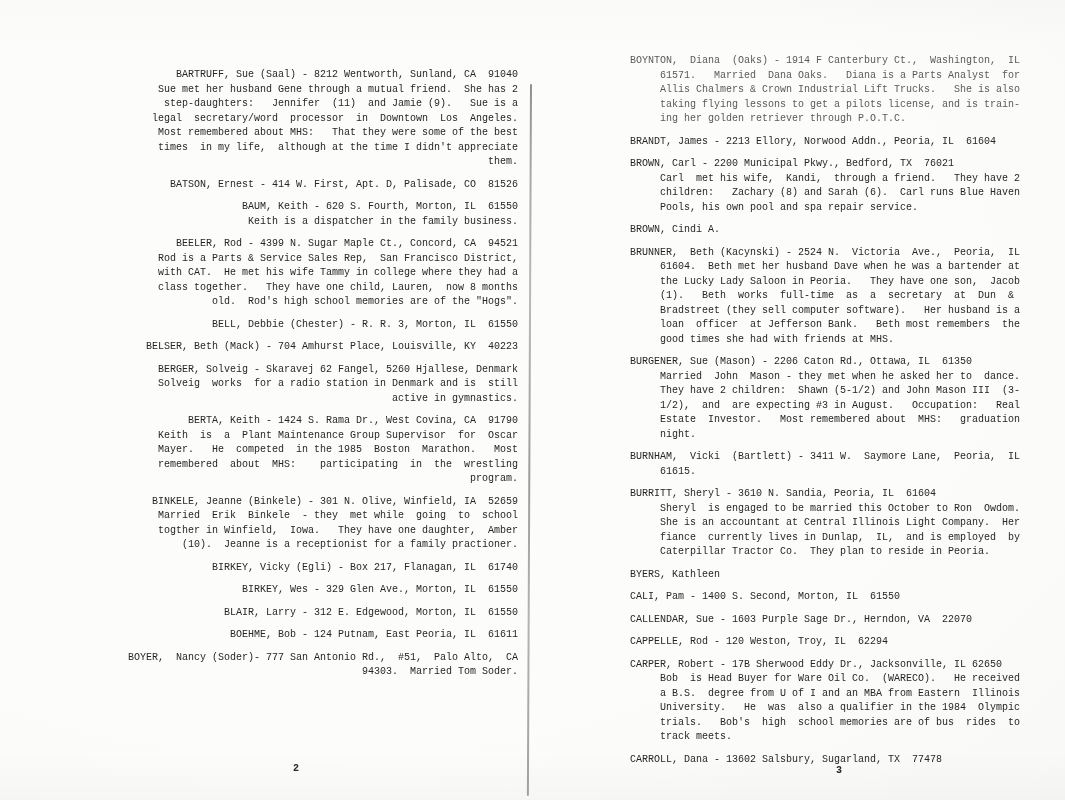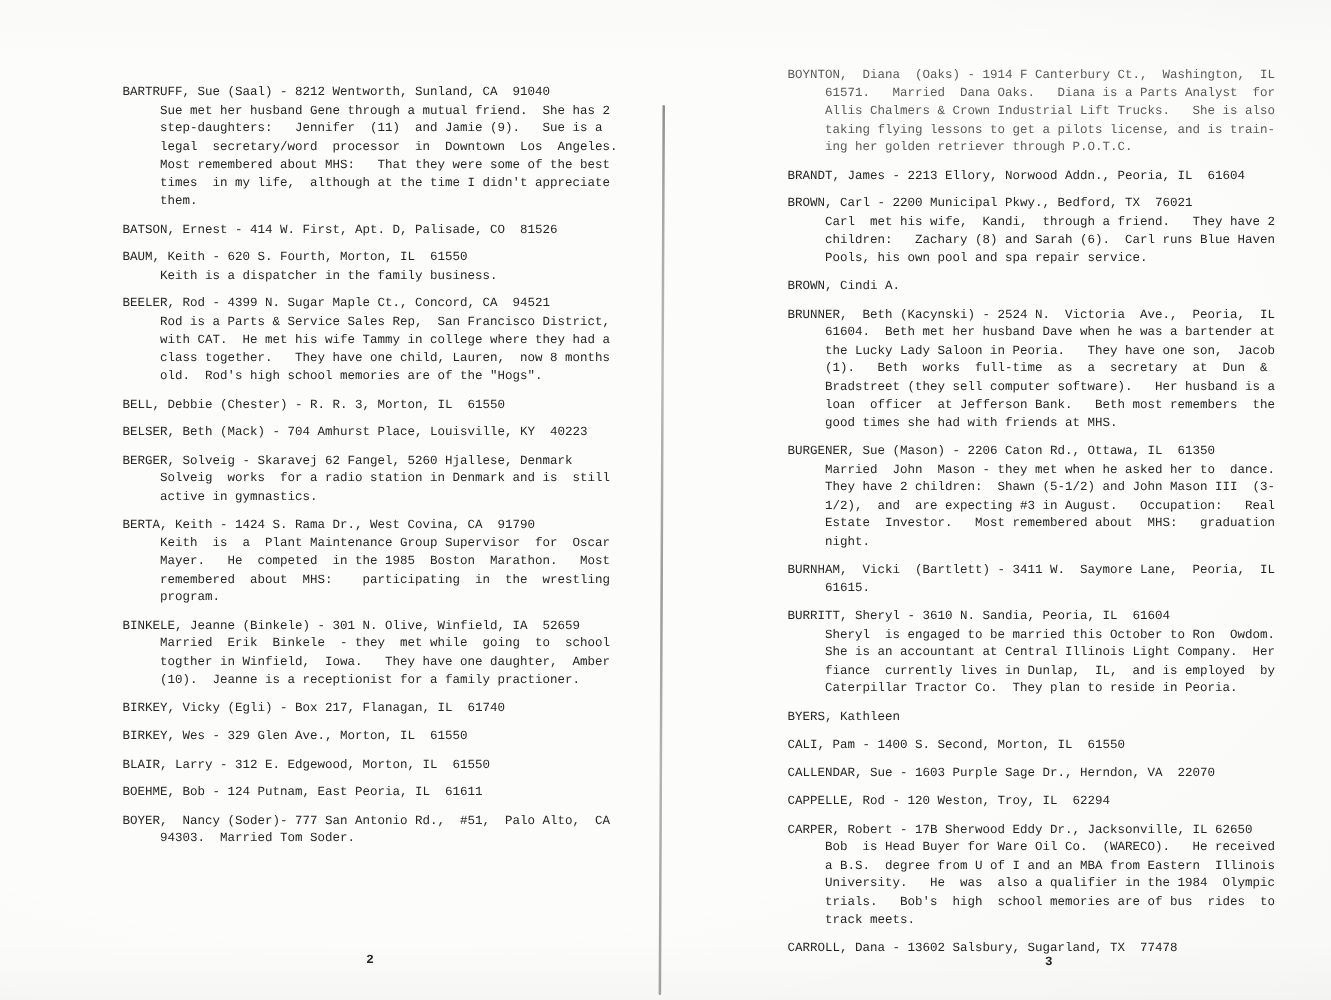--- a/index.html
+++ b/index.html
@@ -18,21 +18,21 @@
   .page-col {
     position: absolute;
     white-space: pre;
     font-family: "Liberation Mono", monospace;
     font-size: 10px;
     line-height: 14.5px;
     font-weight: normal;
     color: var(--ink, #262626);
     letter-spacing: 0;
   }
-  #left-col  { left: 98px;  top: 68px;  width: 420px; }
+  #left-col  { left: 98px;  top: 68px;  width: 420px; text-align: right; }
   #right-col { left: 630px; top: 54px;  width: 412px; }
   .entry { margin: 0 0 8px 0; }
   .entry.light { color: var(--ink-light, #555555); }
   .line { white-space: pre; }
   .page-number {
     position: absolute;
     font-family: "Liberation Mono", monospace;
     font-size: 10px;
     font-weight: bold;
     color: var(--ink, #262626);

